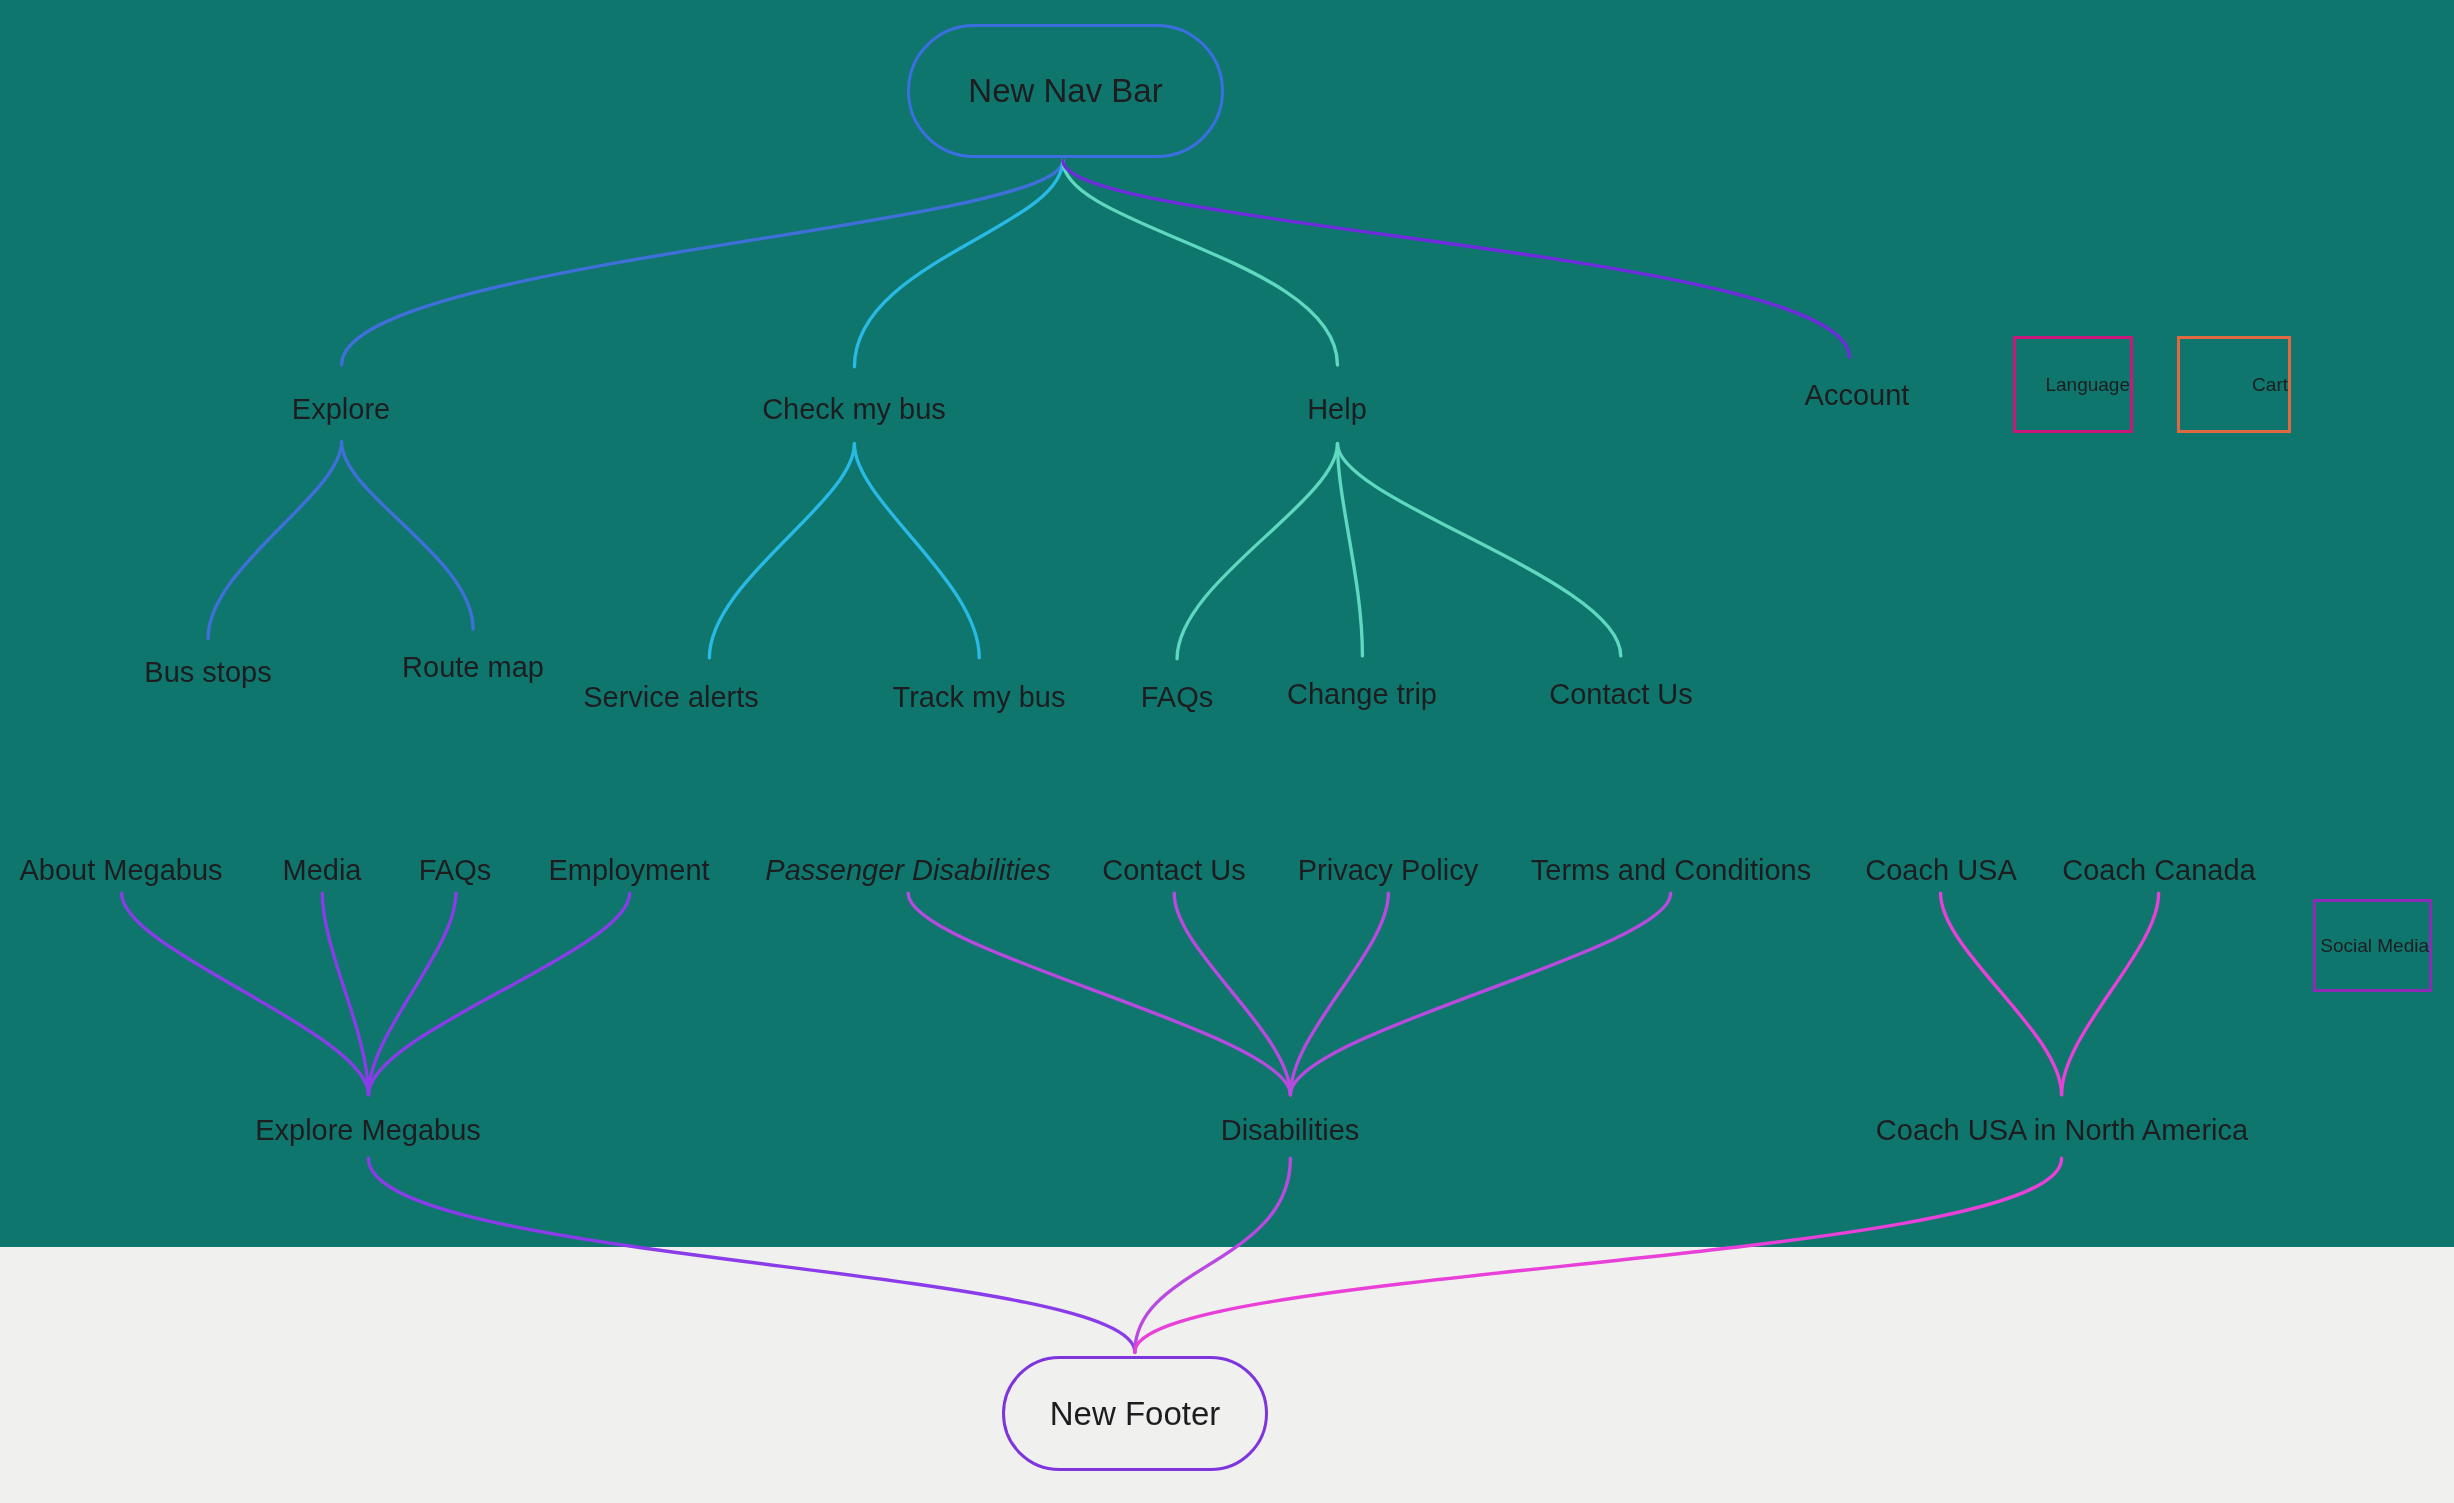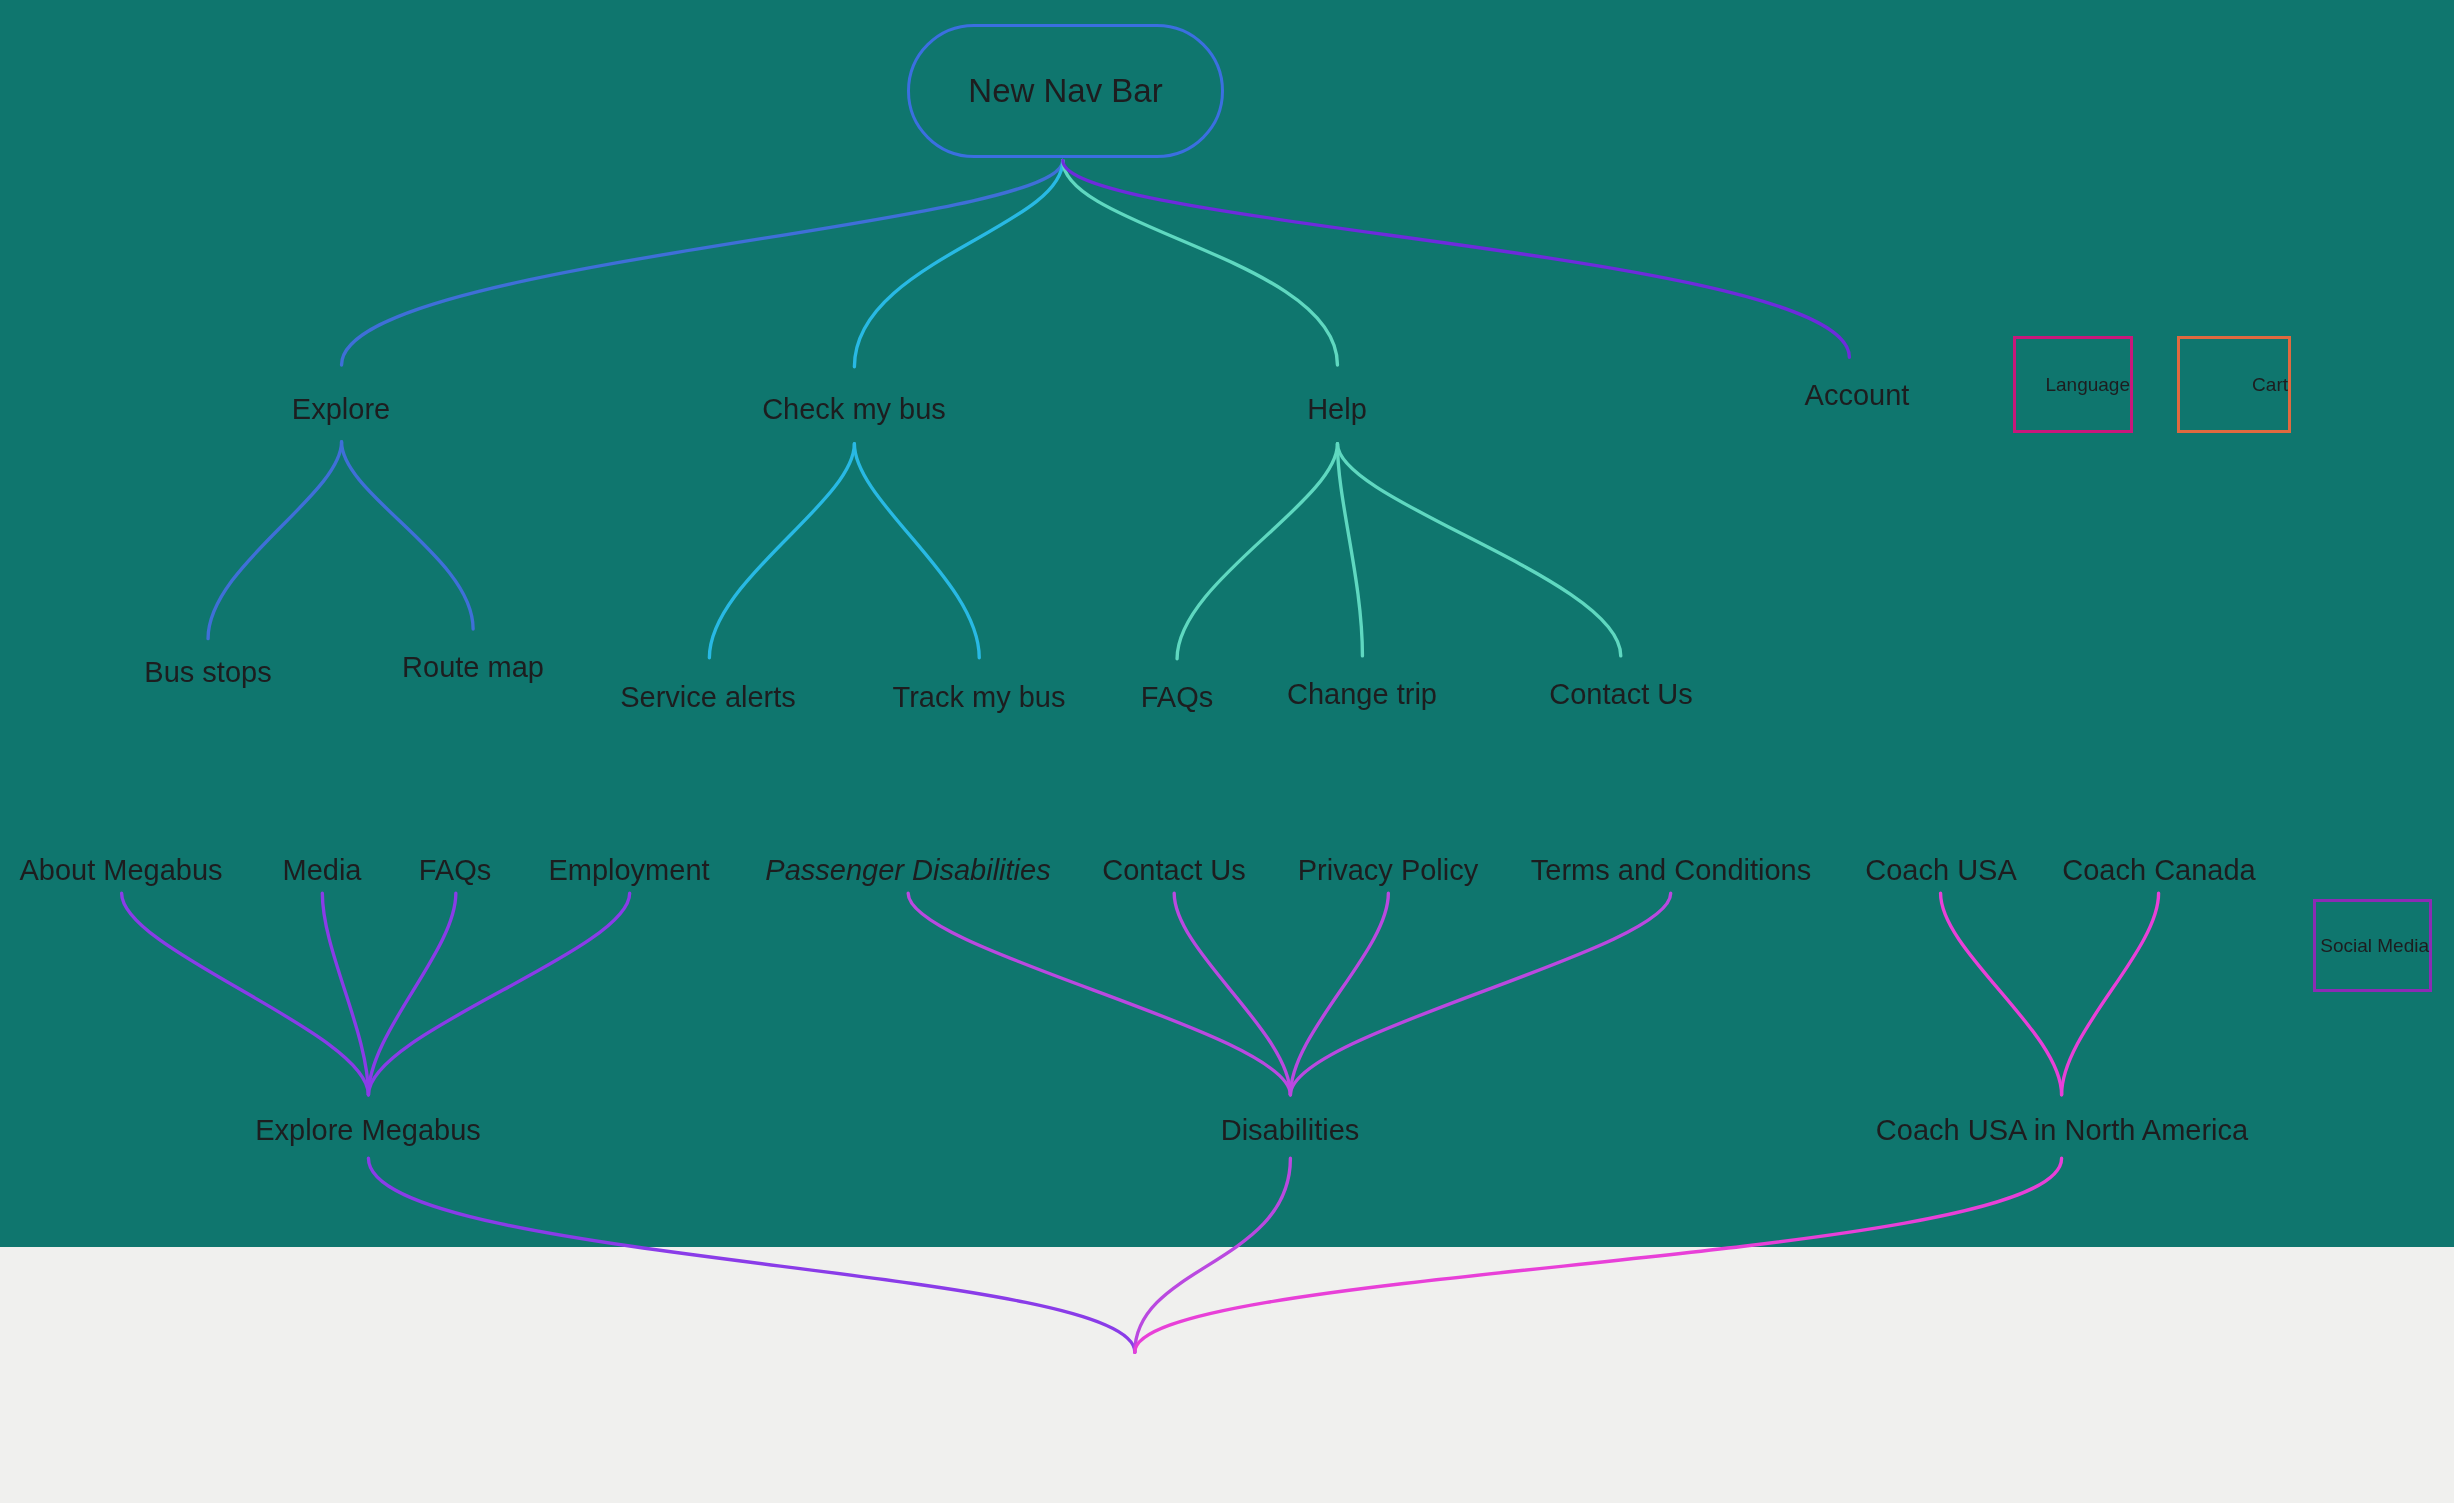--- a/index.html
+++ b/index.html
@@ -96,21 +96,21 @@
     <span>New Nav Bar</span>
   </div>
 
   <div class="lbl" style="left:341px; top:409px;">Explore</div>
   <div class="lbl" style="left:854px; top:409px;">Check my bus</div>
   <div class="lbl" style="left:1337px; top:409px;">Help</div>
   <div class="lbl" style="left:1857px; top:395px;">Account</div>
 
   <div class="lbl" style="left:208px; top:672px;">Bus stops</div>
   <div class="lbl" style="left:473px; top:667px;">Route map</div>
-  <div class="lbl" style="left:708px; top:697px;">Service alerts</div>
+  <div class="lbl" style="left:671px; top:697px;">Service alerts</div>
   <div class="lbl" style="left:979px; top:697px;">Track my bus</div>
   <div class="lbl" style="left:1177px; top:697px;">FAQs</div>
   <div class="lbl" style="left:1362px; top:694px;text-align:center;">Change trip</div>
   <div class="lbl" style="left:1621px; top:694px;">Contact Us</div>
 
   <div class="sidebox" style="left: 2013px; top: 336px; width: 120px; height: 97px; border-color: rgb(201, 23, 123);">
     <span>Language</span>
   </div>
   <div class="sidebox" style="left: 2177px; top: 336px; width: 114px; height: 97px; border-color: rgb(224, 105, 63);">
     <span>Cart</span>
@@ -128,15 +128,18 @@
   <div class="lbl" style="left:2159px; top:870px;">Coach Canada</div>
 
   <div class="sidebox" style="left: 2313px; top: 899px; width: 119px; height: 93px; border-color: rgb(140, 43, 181);">
     <span>Social Media</span>
   </div>
 
   <div class="lbl" style="left:368px; top:1130px;">Explore Megabus</div>
   <div class="lbl" style="left:1290px; top:1130px;">Disabilities</div>
   <div class="lbl" style="left:2062px; top:1130px;">Coach USA in North America</div>
 
+  <div class="pill" style="left: 1002px; top: 1356px; width: 266px; height: 115px; border-radius: 58px; border-color: rgb(126, 53, 222);">
+    <span>New Footer</span>
+  </div>
 
 </div>
 
 
 </body></html>

